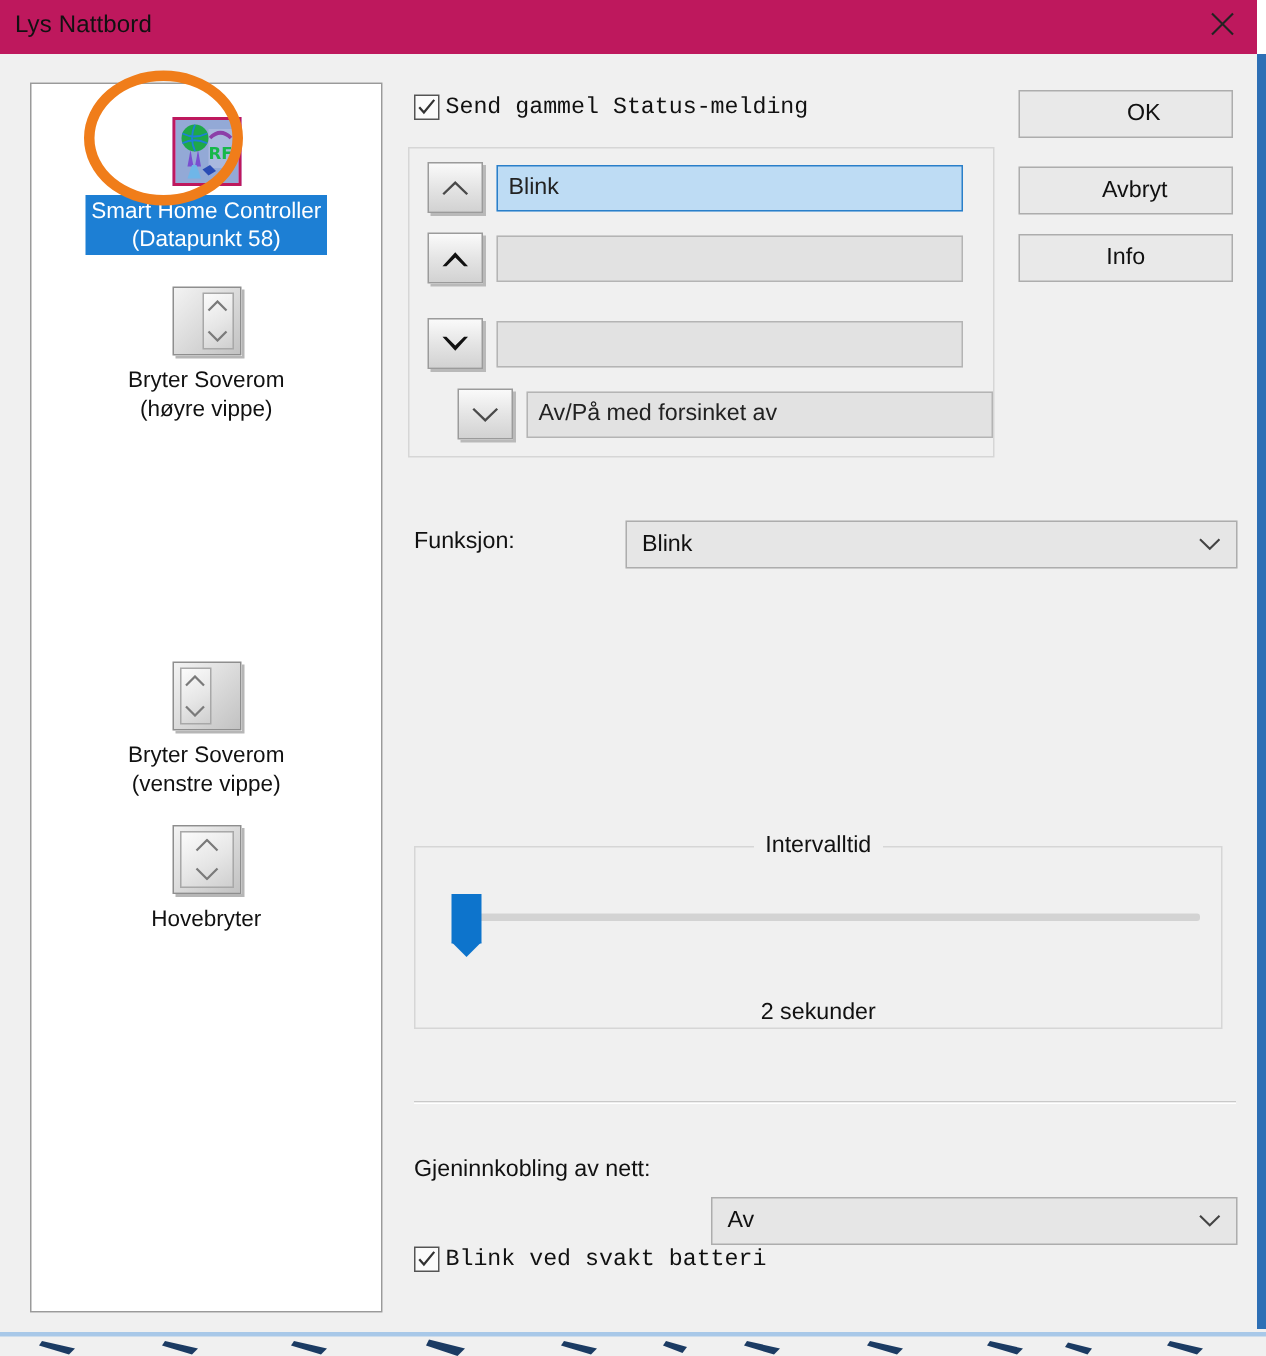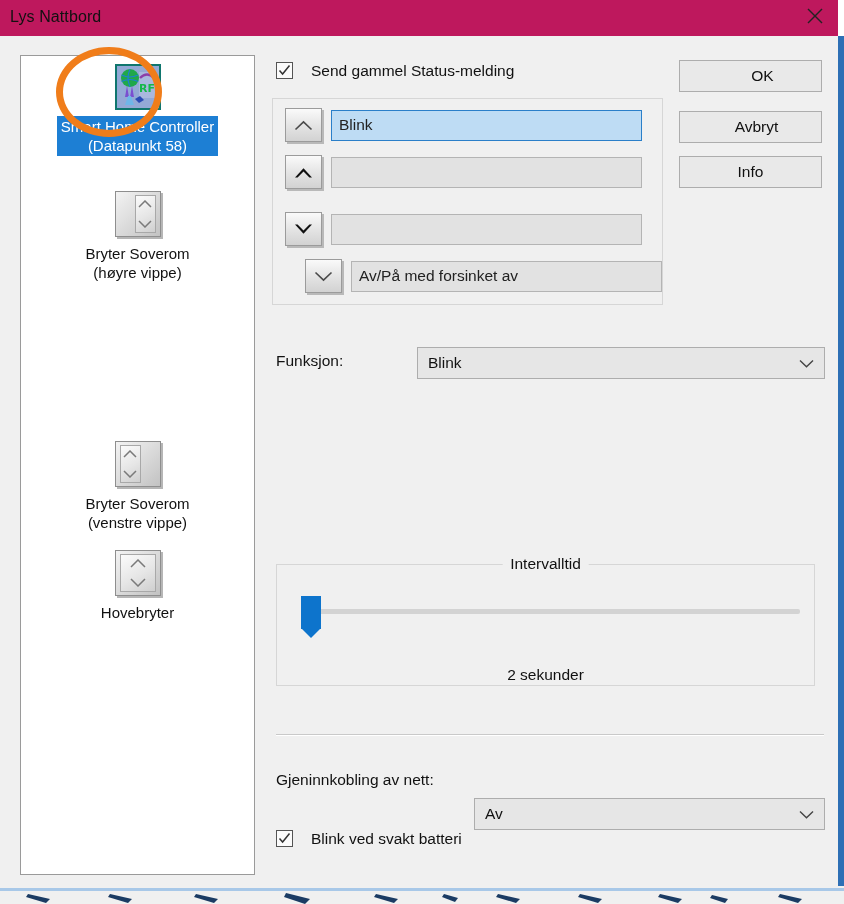--- a/index.html
+++ b/index.html
@@ -123,23 +123,23 @@
     line-height: 10px;
   }
   .sw .chev.up   { top: 8px; }
   .sw .chev.down { bottom: 8px; }
   .sw .chev svg { display:block; }
 
   
   .shc-icon {
     width: 46px;
     height: 46px;
-    margin: 0 auto;
+    margin: 14px auto;
     background: #c4b5fd;
-    border: 2px solid #0f766e;
+    border: 2px solid #be185d;
     box-sizing: border-box;
     position: relative;
     overflow: hidden;
   }
 
   
   .ring {
     position: absolute;
     left: 56px;
     top: 47px;
@@ -148,21 +148,23 @@
     border: 7px solid #f07d1a;
     border-radius: 50%;
     box-sizing: border-box;
     pointer-events: none;
   }
 
   
   .checkbox-row {
     position: absolute;
     display: flex;
-    gap: 18px;
+    align-items: center;
+    gap: 4px;
+    font-family: Liberation Mono, monospace;
   }
   .cb {
     width: 17px;
     height: 17px;
     background: #fbfbfb;
     border: 1px solid #545454;
     box-sizing: border-box;
     position: relative;
     flex: 0 0 auto;
   }

